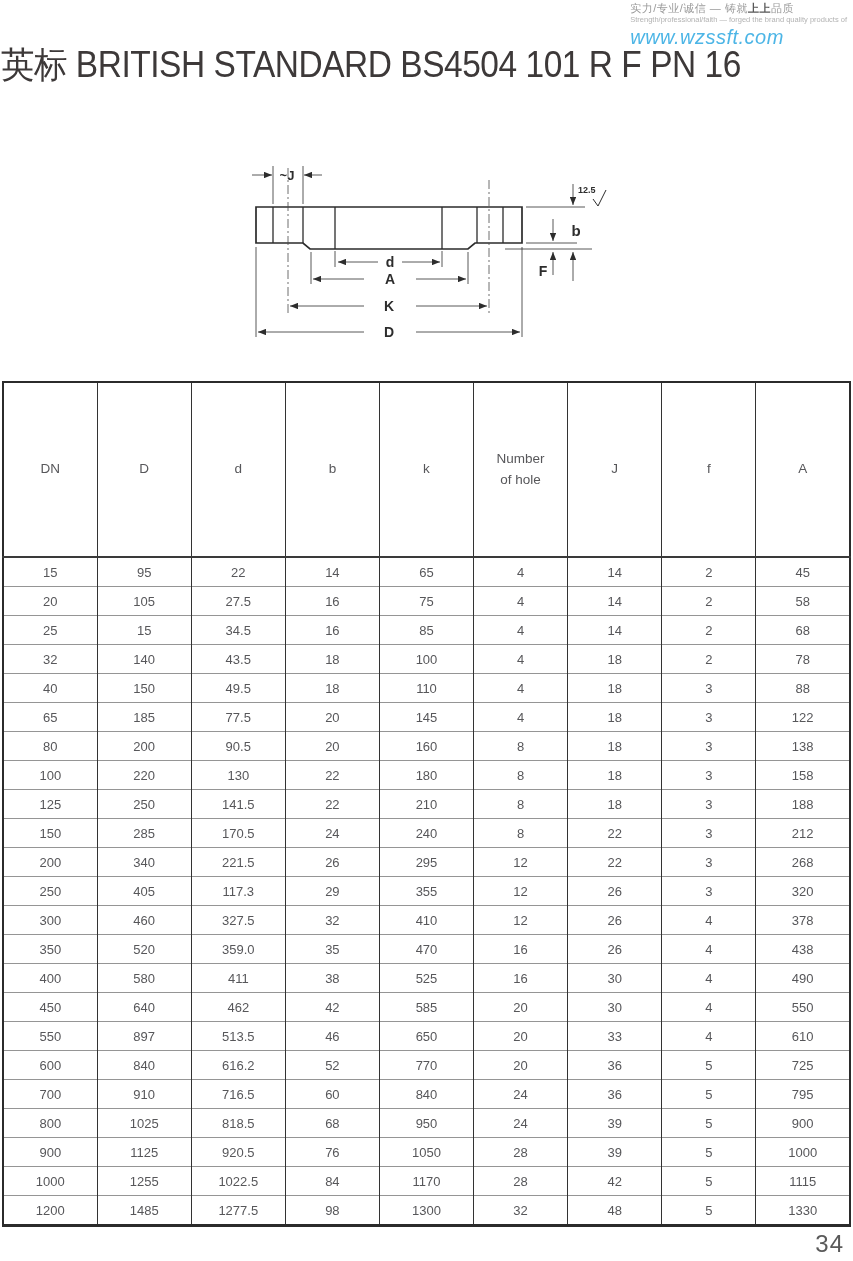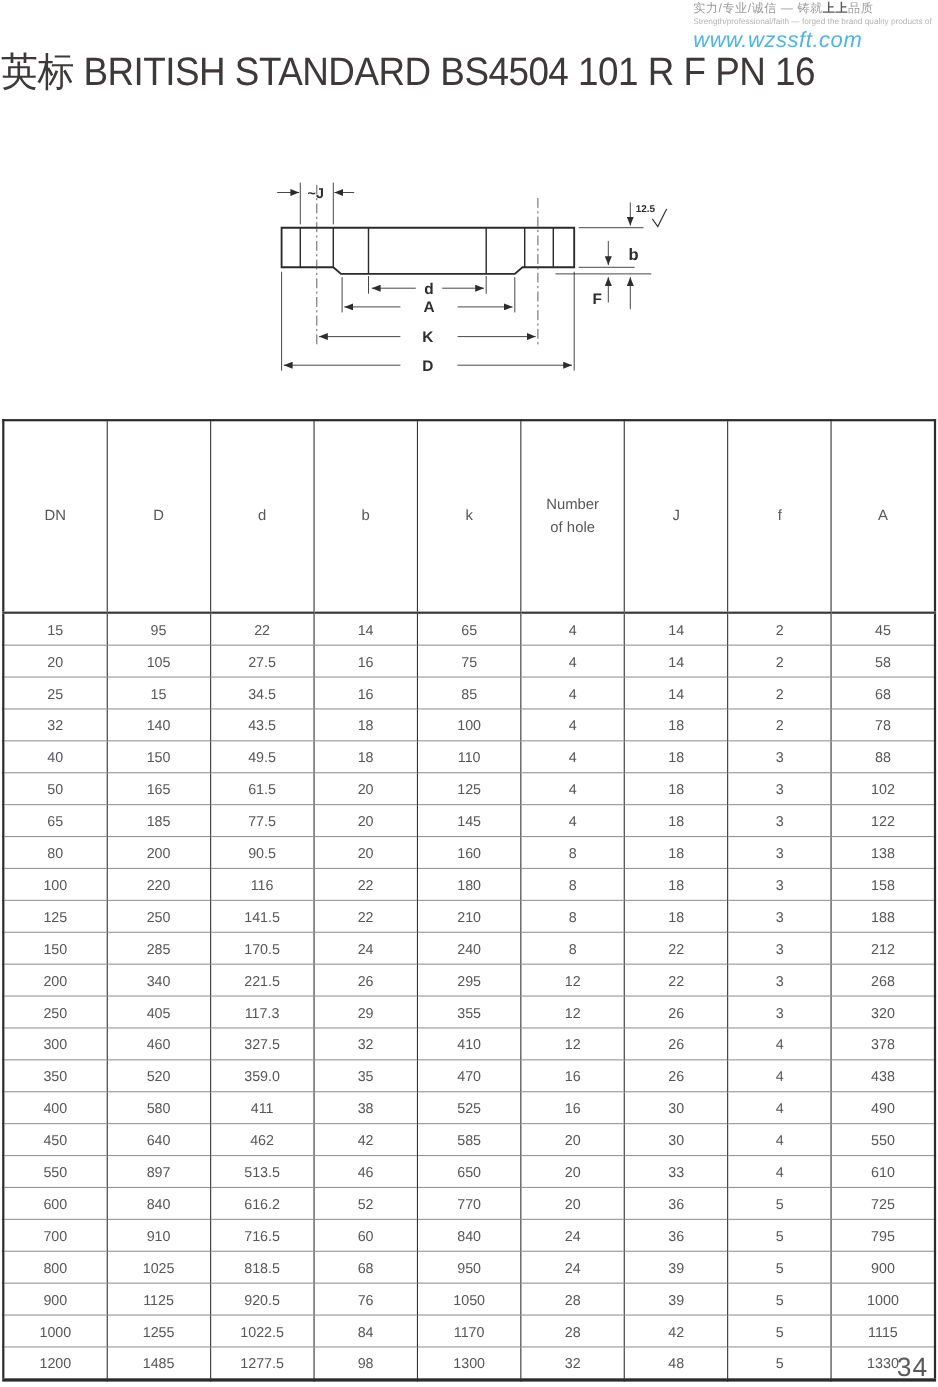--- a/index.html
+++ b/index.html
@@ -178,31 +178,20 @@
         <td>150</td>
         <td>49.5</td>
         <td>18</td>
         <td>110</td>
         <td>4</td>
         <td>18</td>
         <td>3</td>
         <td>88</td>
       </tr>
       <tr>
-        <td>50</td>
-        <td>165</td>
-        <td>61.5</td>
-        <td>20</td>
-        <td>125</td>
-        <td>4</td>
-        <td>18</td>
-        <td>3</td>
-        <td>102</td>
-      </tr>
-      <tr>
         <td>65</td>
         <td>185</td>
         <td>77.5</td>
         <td>20</td>
         <td>145</td>
         <td>4</td>
         <td>18</td>
         <td>3</td>
         <td>122</td>
       </tr>
@@ -213,21 +202,21 @@
         <td>20</td>
         <td>160</td>
         <td>8</td>
         <td>18</td>
         <td>3</td>
         <td>138</td>
       </tr>
       <tr>
         <td>100</td>
         <td>220</td>
-        <td>116</td>
+        <td>130</td>
         <td>22</td>
         <td>180</td>
         <td>8</td>
         <td>18</td>
         <td>3</td>
         <td>158</td>
       </tr>
       <tr>
         <td>125</td>
         <td>250</td>

